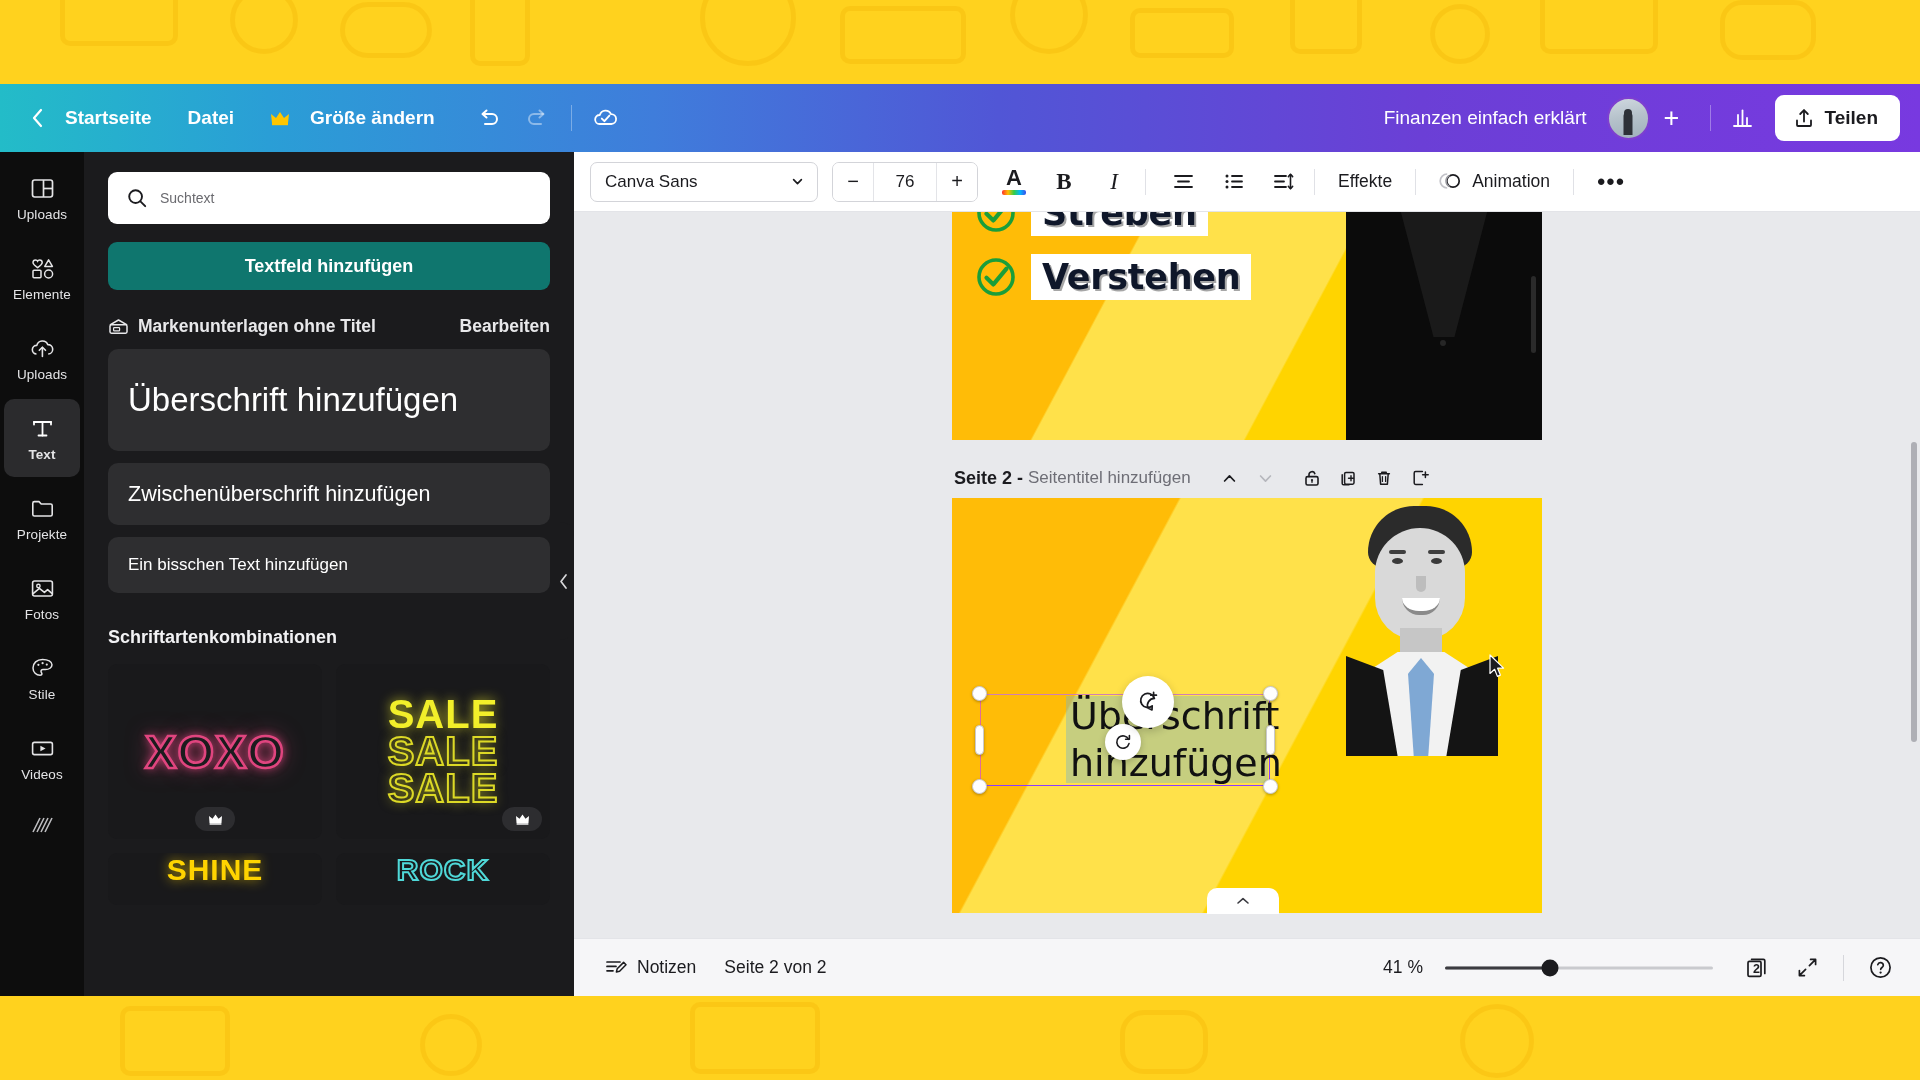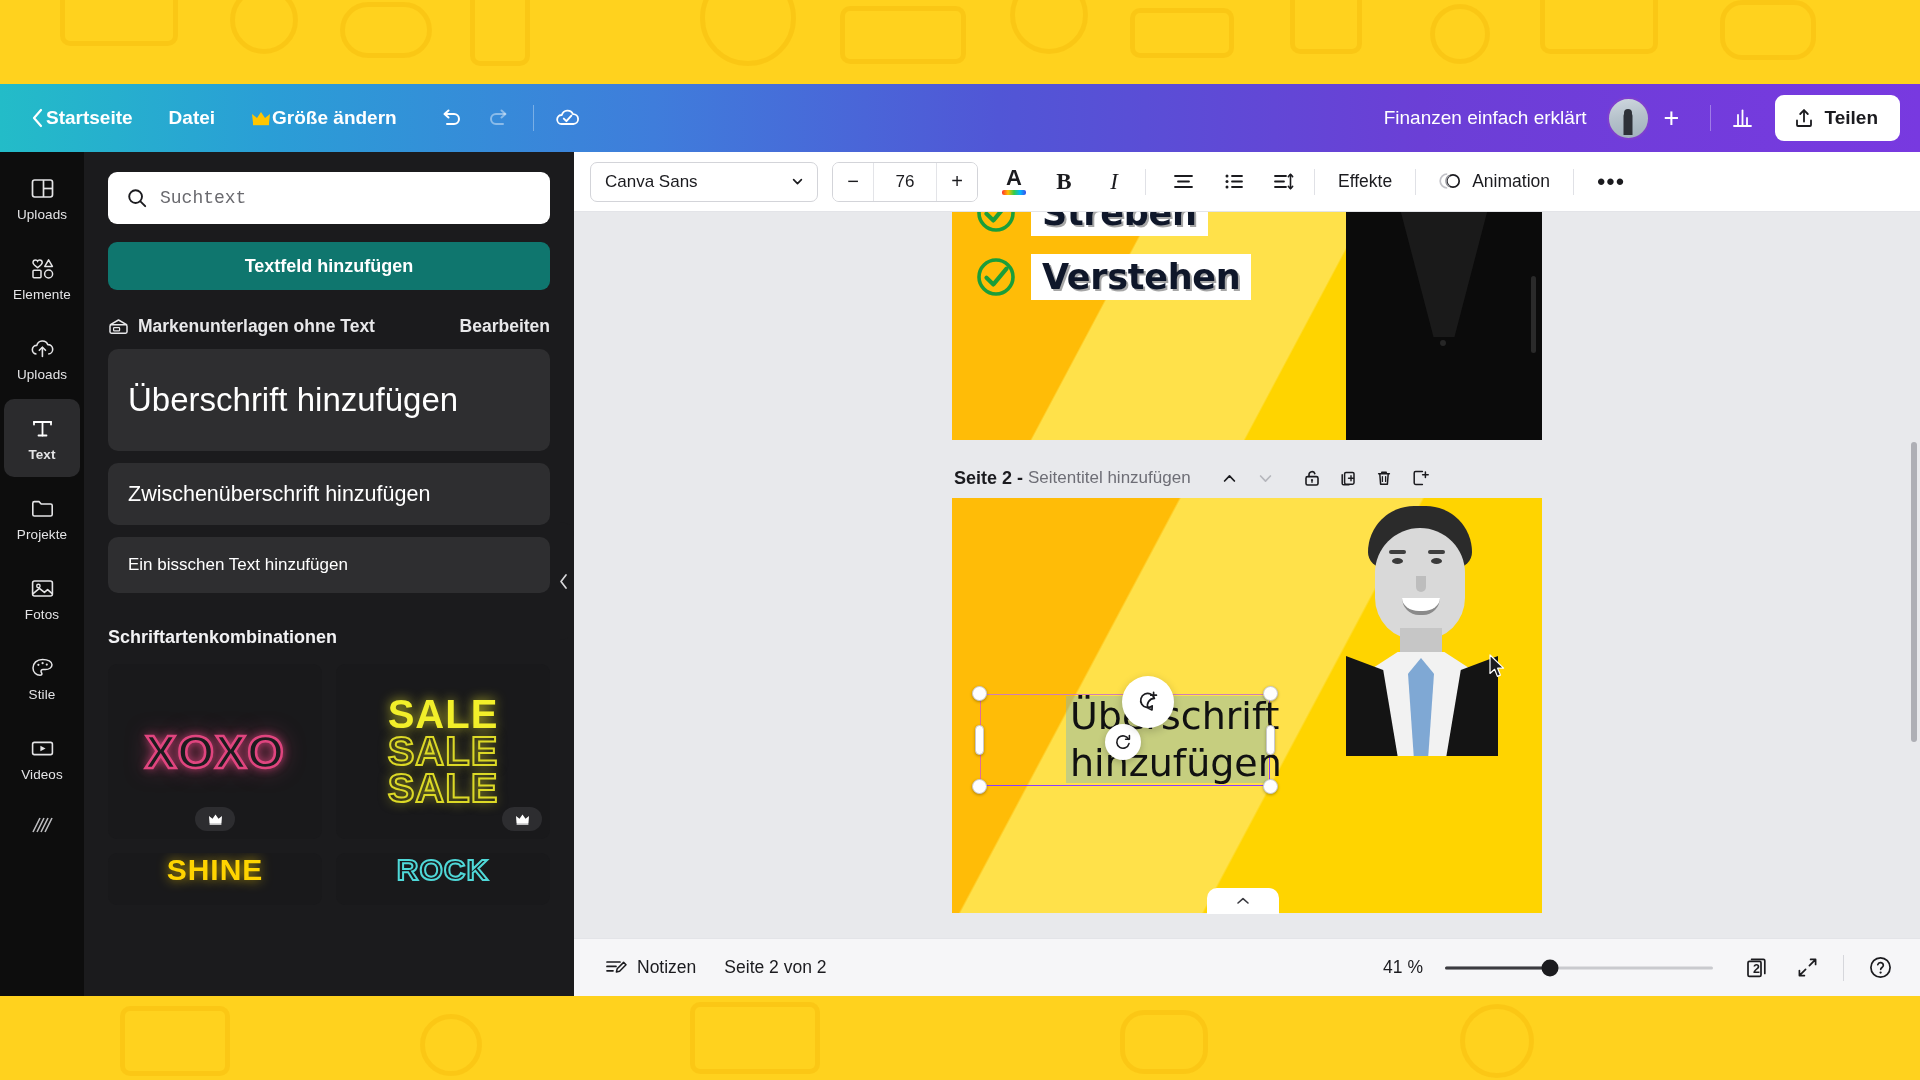--- a/index.html
+++ b/index.html
@@ -40,21 +40,21 @@
   #header {
     height: 68px; flex: none;
     background: linear-gradient(90deg,#23bcc8 0%, #2a9ed6 14%, #3f7ddb 34%, #5156d6 52%, #6b3fd6 74%, #7839e0 100%);
     display: flex; align-items: center;
     padding: 0 20px 0 14px;
     color: #fff;
     position: relative;
   }
   .hdr-left { display:flex; align-items:center; gap: 4px; }
   .hdr-btn {
-    display: flex; align-items: center; gap: 1px;
+    display: flex; align-items: center; gap: 20px;
     height: 44px; padding: 0 16px; border-radius: 8px;
     font-size: 19px; font-weight: 600; color: #fff;
     cursor: pointer; white-space: nowrap;
   }
   .hdr-icon-btn {
     width: 44px; height: 44px; border-radius: 8px;
     display: flex; align-items: center; justify-content: center;
     cursor: pointer;
   }
   .hdr-sep {
@@ -129,22 +129,22 @@
     padding: 20px 24px 0 24px;
     overflow: hidden;
   }
   #search-wrap {
     height: 52px; background: #fff; border-radius: 9px;
     display: flex; align-items: center; gap: 12px;
     padding: 0 18px; cursor: text;
   }
   #search-input {
     border: none; outline: none; background: transparent;
-    font-size: 18px; color: #be185d; width: 100%;
-    font-family: Liberation Mono, monospace;
+    font-size: 14px; color: #be185d; width: 100%;
+    font-family: Liberation Sans, sans-serif;
   }
   #search-input::placeholder { color: #6a6a6f; }
   #add-text-btn {
     margin-top: 18px; height: 48px; border-radius: 9px;
     background: #0f766e; color: #fff;
     display: flex; align-items: center; justify-content: center;
     font-size: 18px; font-weight: 600; cursor: pointer;
   }
   #brand-row {
     margin-top: 26px; display: flex; align-items: center;
@@ -711,21 +711,21 @@
       </div>
 
       <div id="brand-row">
         <span class="bico">
           <svg width="21" height="19" viewBox="0 0 21 19" fill="none">
               <path d="M2 7.8 L10.5 3 L19 7.8" stroke="#e8e8ea" stroke-width="1.5" stroke-linejoin="round"></path>
               <rect x="2" y="7.8" width="17" height="8.4" rx="1.4" stroke="#e8e8ea" stroke-width="1.5"></rect>
               <rect x="5.6" y="10.6" width="6" height="3.2" rx=".6" stroke="#e8e8ea" stroke-width="1.2"></rect>
             </svg>
         </span>
-        <span id="brand-name">Markenunterlagen ohne Text</span>
+        <span id="brand-name">Markenunterlagen ohne Titel</span>
         <span id="brand-edit">Bearbeiten</span>
       </div>
 
       <div class="style-card heading">
         <span>Überschrift hinzufügen</span>
       </div>
       <div class="style-card sub">
         <span>Zwischenüberschrift hinzufügen</span>
       </div>
       <div class="style-card bodytxt">

